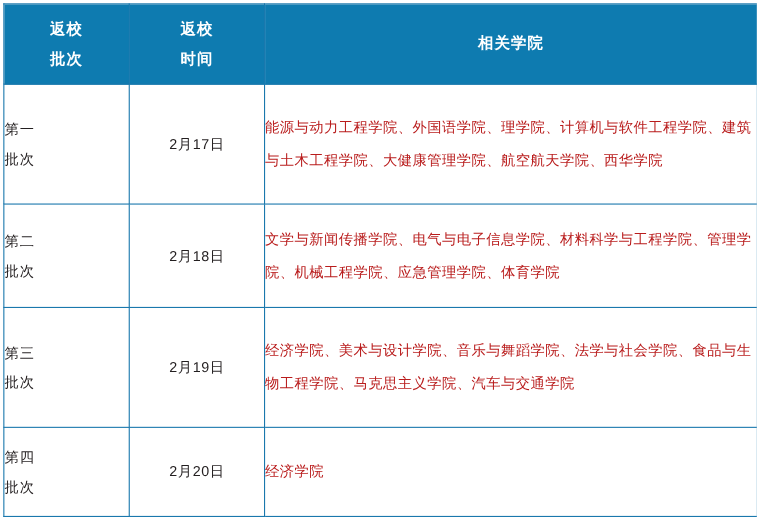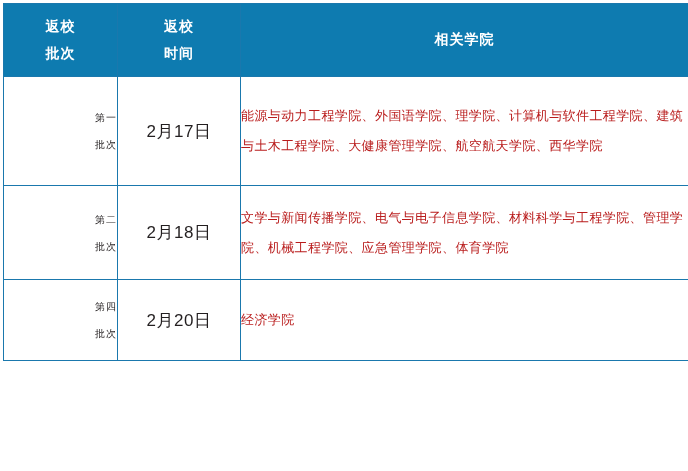--- a/index.html
+++ b/index.html
@@ -42,30 +42,30 @@
   }
   thead th.hdr-two-line .ln {
     display: block;
     line-height: 27px;
   }
   .col-batch { width: 113px; }
   .col-date  { width: 122px; }
   .col-colleges { width: 447px; text-align: center; }
 
   td.batch {
-    text-align: right;
-    font-size: 10px;
+    text-align: left;
+    font-size: 13px;
     line-height: 27px;
     color: #231f20;
     letter-spacing: 1px;
   }
   td.batch .ln { display: block; }
   td.date {
     text-align: center;
-    font-size: 17px;
+    font-size: 13px;
     color: #231f20;
     letter-spacing: 0.5px;
   }
   td.colleges {
     font-size: 13px;
     line-height: 30px;
     color: #b91c1c;
     padding: 10px 12px 10px 12px;
     text-align: left;
     letter-spacing: 0.4px;
@@ -103,20 +103,28 @@
         <td class="colleges">能源与动力工程学院、外国语学院、理学院、计算机与软件工程学院、建筑与土木工程学院、大健康管理学院、航空航天学院、西华学院</td>
       </tr>
       <tr class="r2">
         <td class="batch">
           <span class="ln">第二</span>
           <span class="ln">批次</span>
         </td>
         <td class="date">2月18日</td>
         <td class="colleges">文学与新闻传播学院、电气与电子信息学院、材料科学与工程学院、管理学院、机械工程学院、应急管理学院、体育学院</td>
       </tr>
+      <tr class="r3">
+        <td class="batch">
+          <span class="ln">第三</span>
+          <span class="ln">批次</span>
+        </td>
+        <td class="date">2月19日</td>
+        <td class="colleges">经济学院、美术与设计学院、音乐与舞蹈学院、法学与社会学院、食品与生物工程学院、马克思主义学院、汽车与交通学院</td>
+      </tr>
       <tr class="r4">
         <td class="batch">
           <span class="ln">第四</span>
           <span class="ln">批次</span>
         </td>
         <td class="date">2月20日</td>
         <td class="colleges">经济学院</td>
       </tr>
     </tbody>
   </table>

